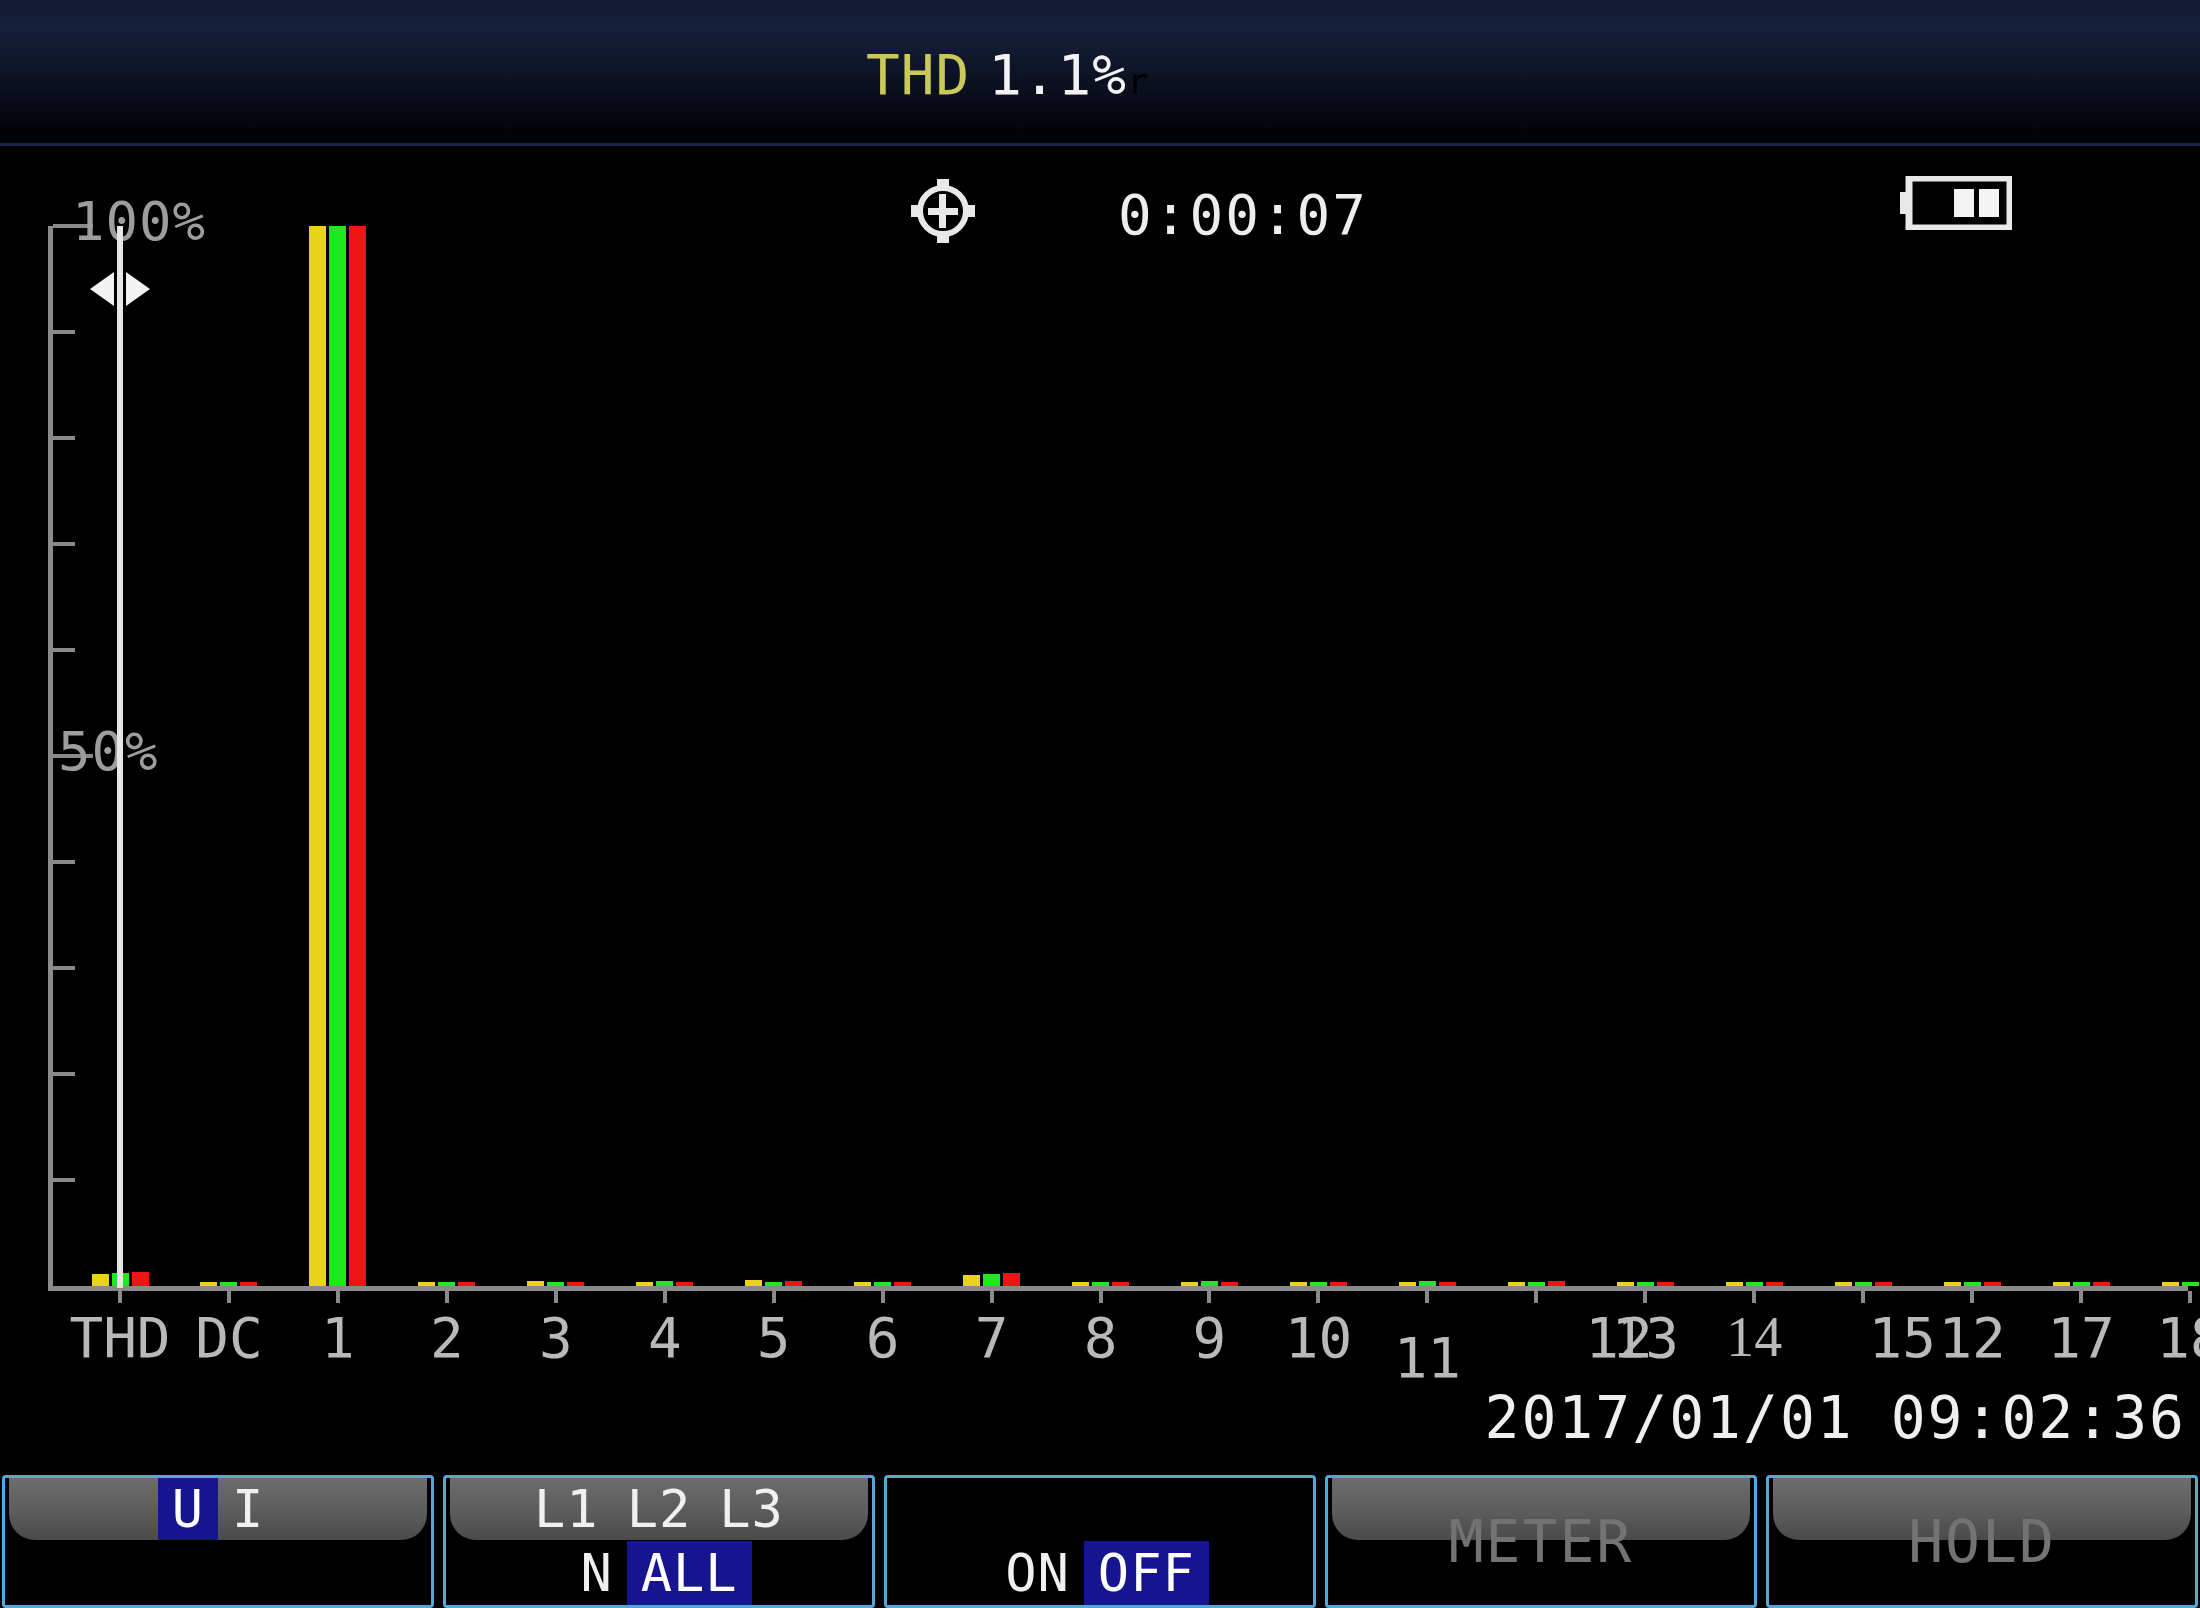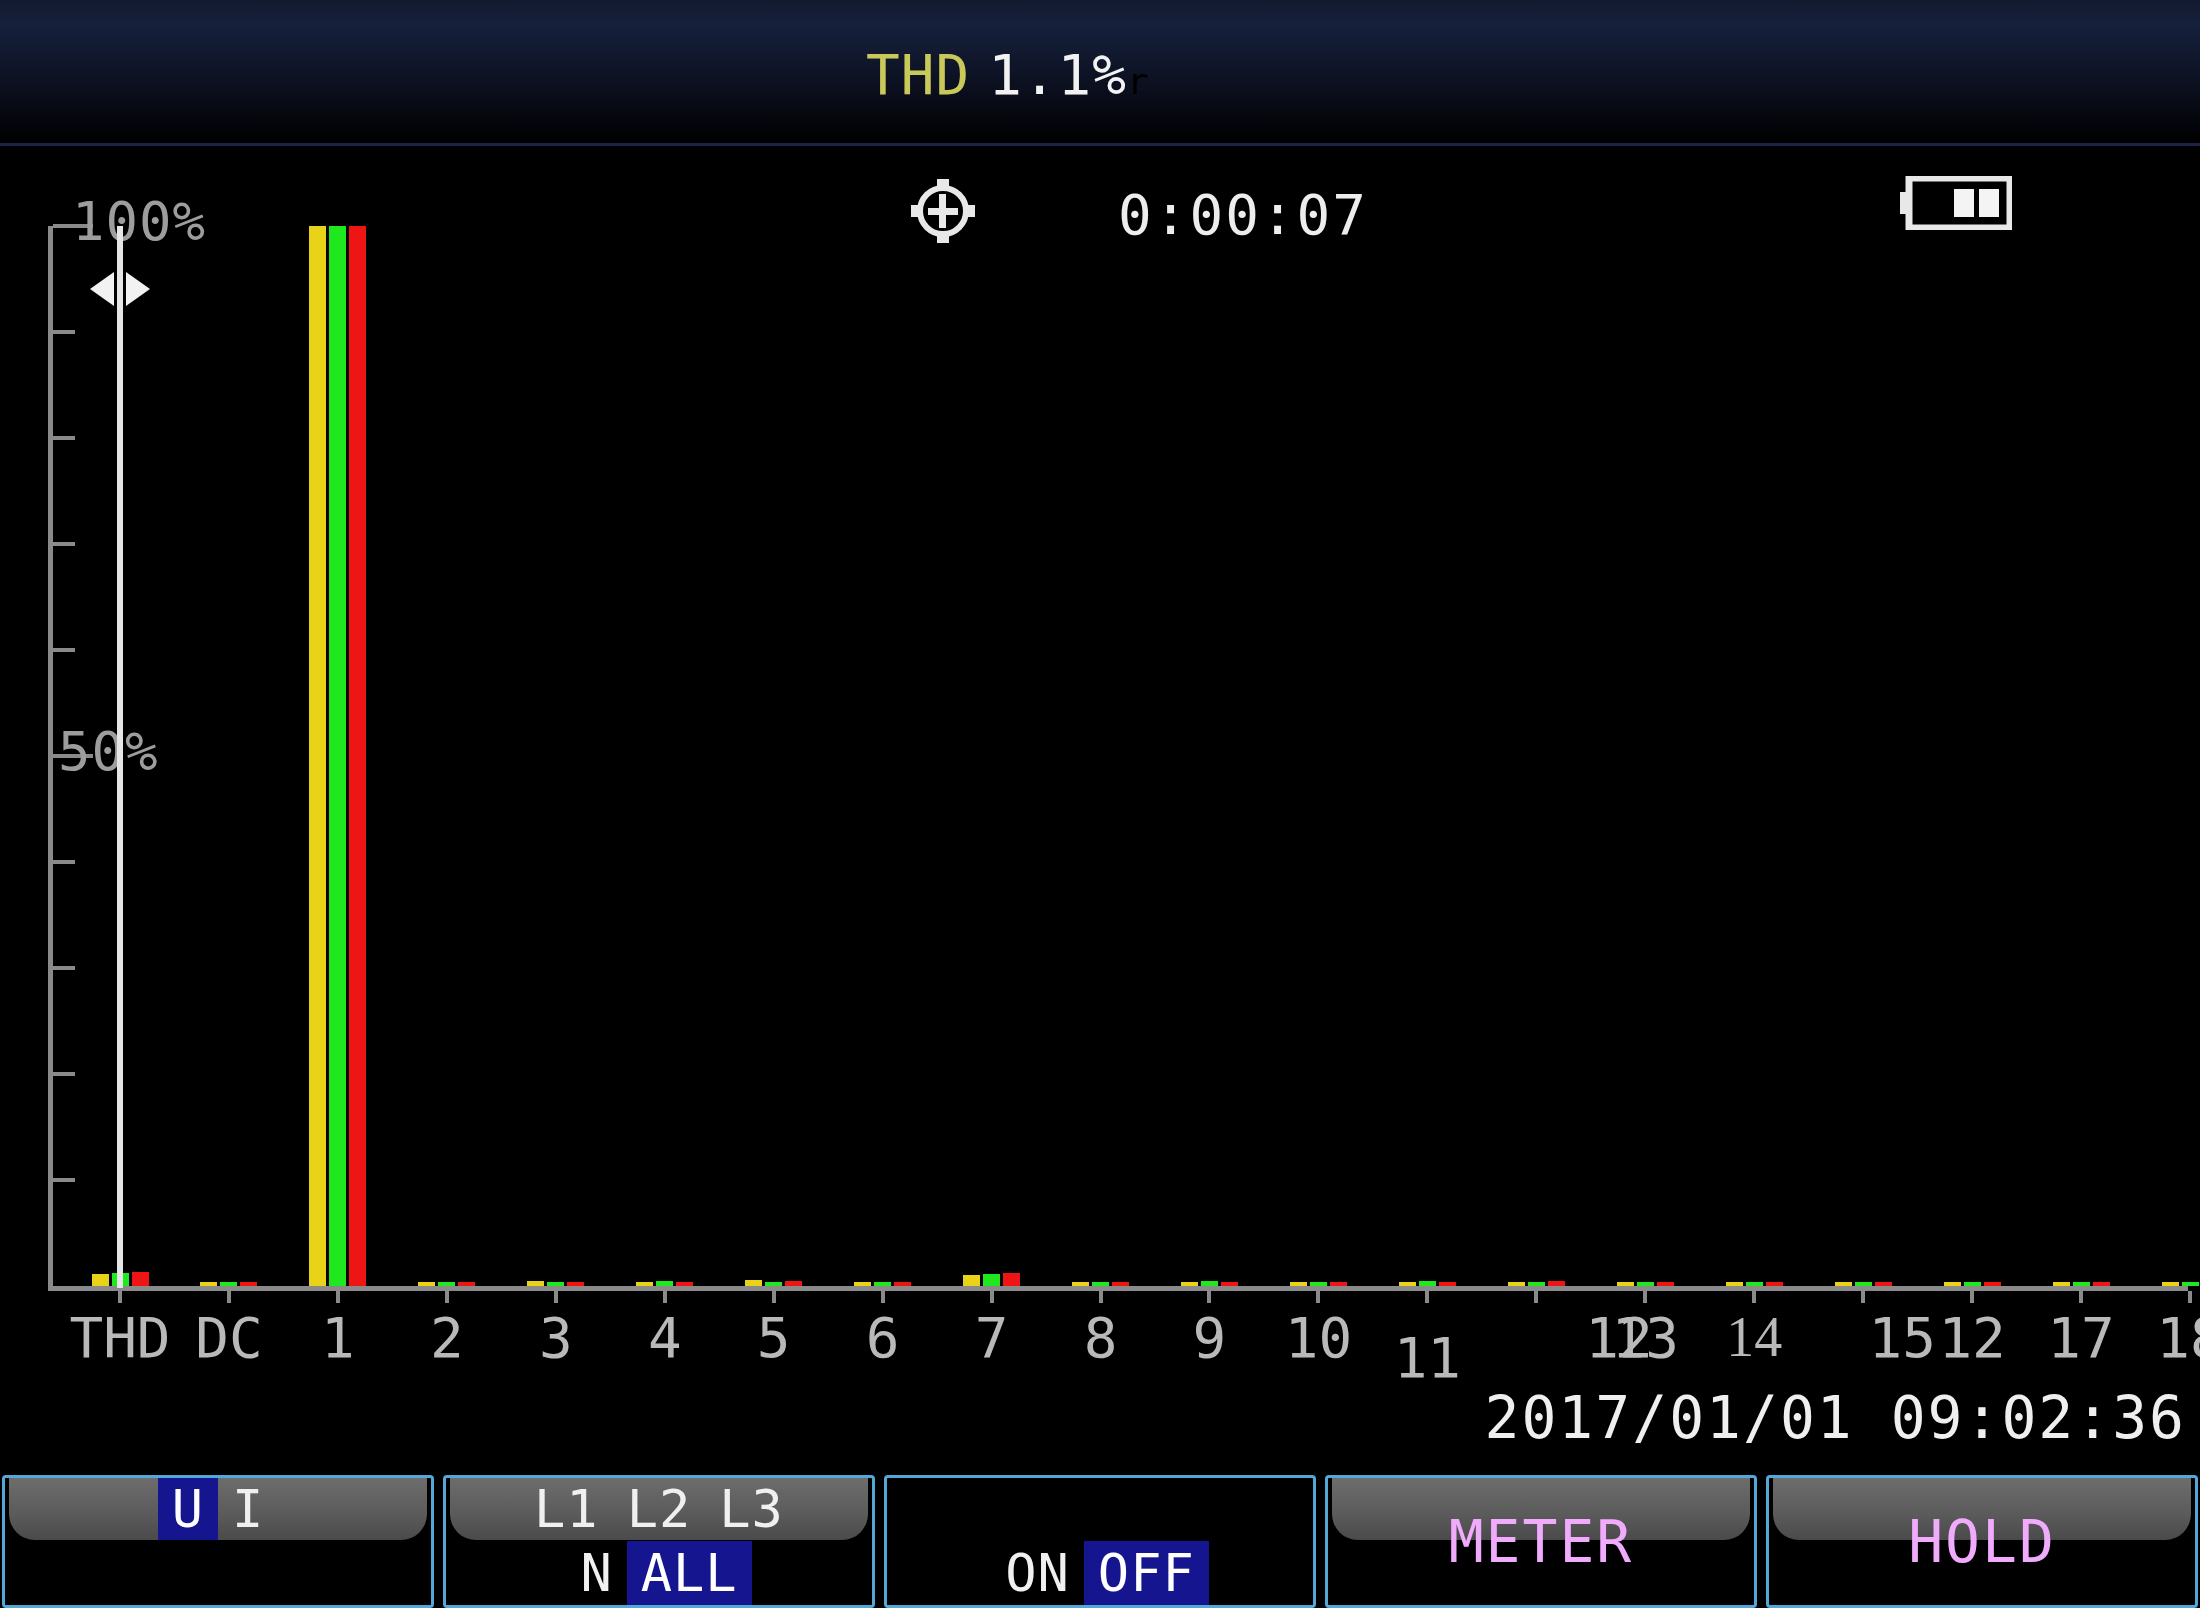--- a/index.html
+++ b/index.html
@@ -65,21 +65,21 @@
           border-radius:0 0 26px 26px;
           display:flex;align-items:center;justify-content:center;}
   .sk-bot{position:absolute;left:0;right:0;top:62px;bottom:0;background:#000;
           display:flex;align-items:center;justify-content:center;}
   .sk-row{display:flex;align-items:center;justify-content:center;gap:0;}
   .sk-cell{color:#f0f0f0;font-size:52px;padding:2px 14px;letter-spacing:1px;
            white-space:nowrap;}
   .sk-cell.hl{background:#151590;color:#ffffff;}
   .sk-center{position:absolute;left:0;right:0;top:0;bottom:0;
              display:flex;align-items:center;justify-content:center;
-             color:#f0abfc;font-size:58px;letter-spacing:2px;z-index:3;}
+             color:#737373;font-size:58px;letter-spacing:2px;z-index:3;}
 </style>
 </head>
 <body>
 
 <div id="screen">
 
   <div id="header">
     <div id="thd-group">
       <span id="thd-label">THD</span><span id="thd-value">1.1%</span><span class="sub">r</span>
     </div>

